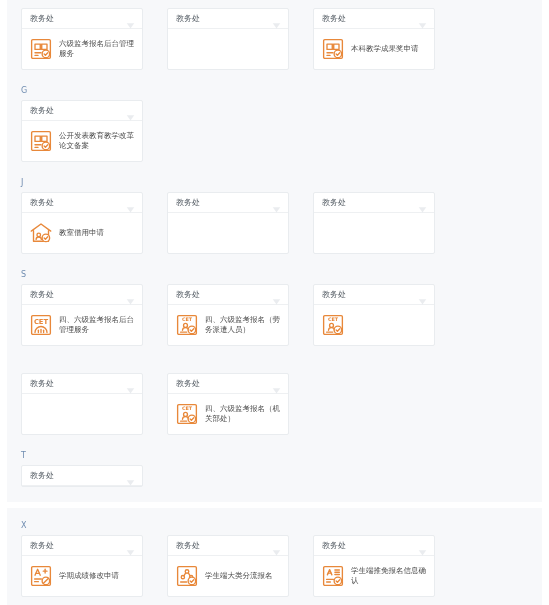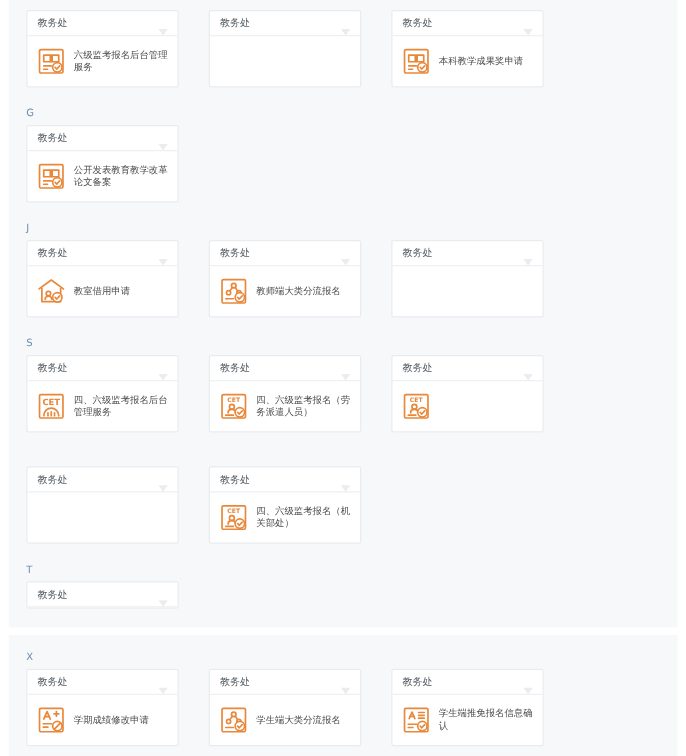--- a/index.html
+++ b/index.html
@@ -202,36 +202,20 @@
               <span class="svc-title">教室借用申请</span>
             </div>
           </div>
           <div class="card">
             <div class="card-head">
               <span class="dept">教务处</span>
               <span class="chev"><svg viewBox="0 0 12 10" xmlns="http://www.w3.org/2000/svg" aria-hidden="true">
     <path d="M1 1.5 L11 1.5 L6 8.5 Z" fill="#d9dde2"></path>
   </svg></span>
             </div>
-            <div class="card-body">
-              <span class="ico">
-                <svg viewBox="0 0 32 32" xmlns="http://www.w3.org/2000/svg" fill="none" stroke="#e8883a" stroke-width="1.8" stroke-linecap="round" stroke-linejoin="round">
-    <rect x="3.5" y="3.5" width="25" height="25" rx="1.5"></rect>
-    <circle cx="16" cy="10" r="2.4"></circle>
-    <circle cx="10.5" cy="17.5" r="2.2"></circle>
-    <circle cx="21.5" cy="17.5" r="2.2"></circle>
-    <path d="M14.3 11.8 L12 15.6"></path>
-    <path d="M17.7 11.8 L20 15.6"></path>
-    <path d="M7.5 24h8"></path>
-    <circle cx="22.5" cy="22.5" r="5" fill="#ffffff"></circle>
-    <path d="M20.2 22.6l1.7 1.7 3.1-3.3"></path>
-  </svg>
-              </span>
-              <span class="svc-title">教师端大类分流报名</span>
-            </div>
           </div>
           <div class="card">
             <div class="card-head">
               <span class="dept">教务处</span>
               <span class="chev"><svg viewBox="0 0 12 10" xmlns="http://www.w3.org/2000/svg" aria-hidden="true">
     <path d="M1 1.5 L11 1.5 L6 8.5 Z" fill="#d9dde2"></path>
   </svg></span>
             </div>
           </div>
         </div>

